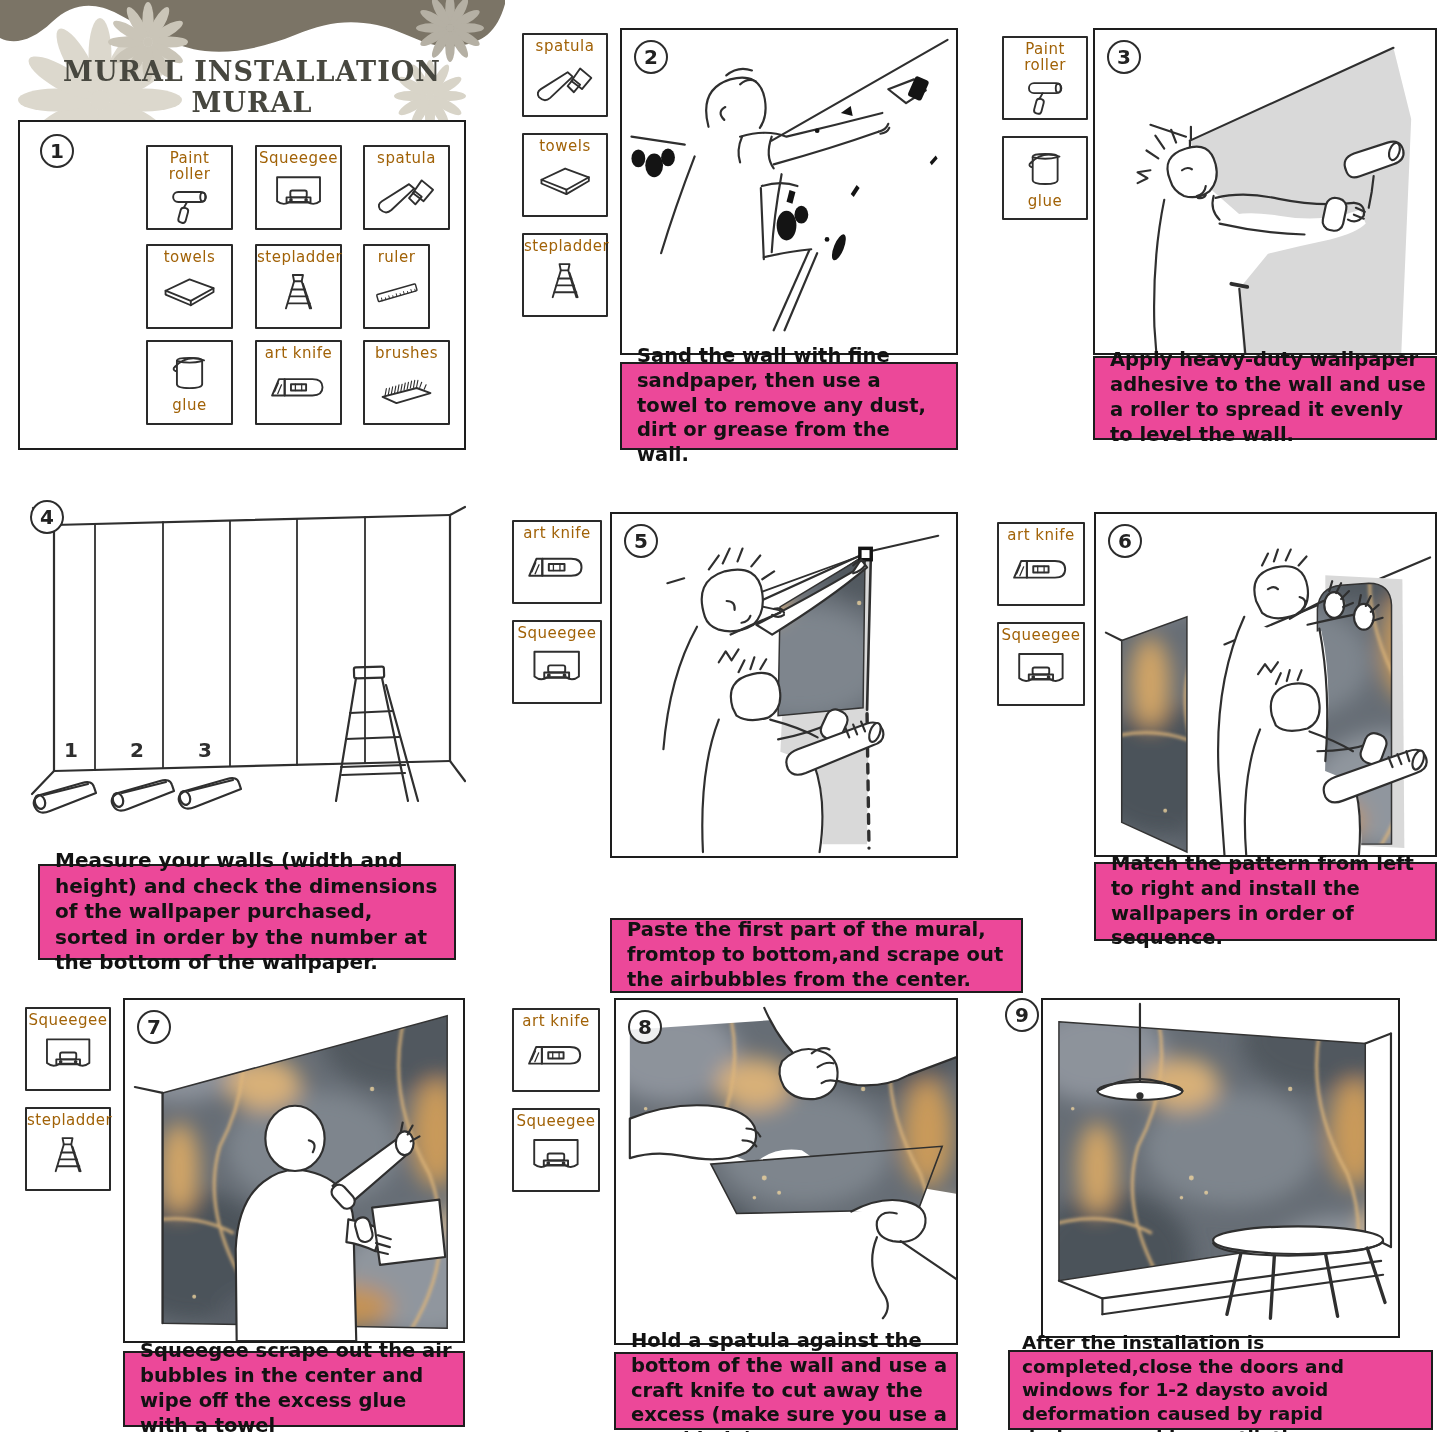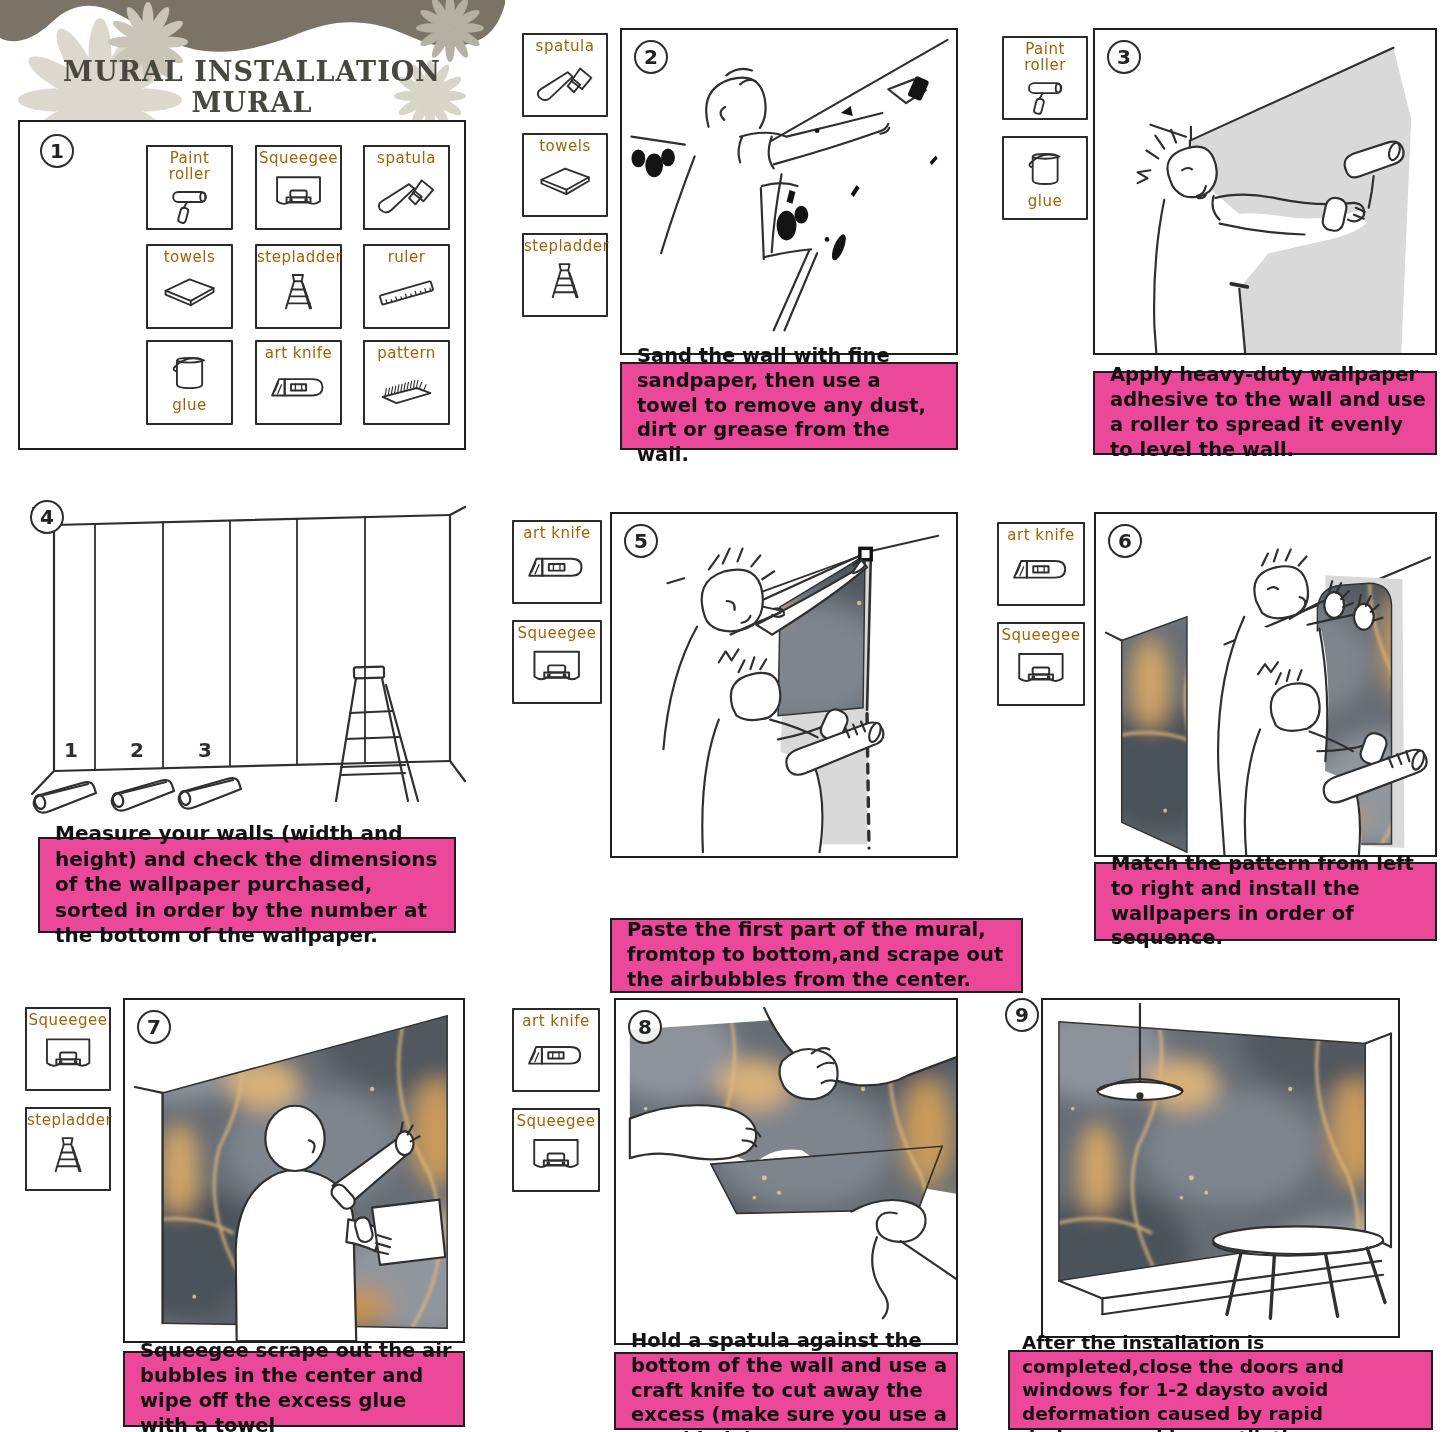--- a/index.html
+++ b/index.html
@@ -189,21 +189,21 @@
             <path d="M41 5 H57 L55 15 H43 Z"></path>
             <path d="M43 15 L30 58"></path>
             <path d="M55 15 L68 58"></path>
             <path d="M39 28 H60"></path>
             <path d="M36 39 H64"></path>
             <path d="M33 50 H68"></path>
             <path d="M57 19 L70 58"></path>
           </g>
         </svg>
       </div>
-      <div class="tool-box" style="top: 122px; height: 85px; left: 343px; width: 87px;">
+      <div class="tool-box" style="top: 122px; height: 85px; left: 343px; width: 67px;">
         <span class="tool-label">ruler</span>
         <svg viewBox="0 0 100 64" class="tool-icon">
           <g fill="none" stroke="currentColor" stroke-width="3" stroke-linecap="round" stroke-linejoin="round" transform="rotate(-16 50 34)">
             <rect x="8" y="26" width="84" height="15" rx="2"></rect>
             <path d="M16 41 v-6 M24 41 v-4 M32 41 v-6 M40 41 v-4 M48 41 v-6 M56 41 v-4 M64 41 v-6 M72 41 v-4 M80 41 v-6 M88 41 v-4" stroke-width="2"></path>
           </g>
         </svg>
       </div>
       <div class="tool-box label-bottom" style="top: 218px; height: 85px; left: 126px; width: 87px;">
         <svg viewBox="0 0 100 64" class="tool-icon">
@@ -222,21 +222,21 @@
           <g fill="none" stroke="currentColor" stroke-width="3" stroke-linecap="round" stroke-linejoin="round">
             <path d="M28 18 H72 Q88 18 88 31 Q88 44 72 44 H28 Z"></path>
             <path d="M8 44 L19 18 H28 V44 Z"></path>
             <path d="M12 38 L18 24 M17 41 L23 27" stroke-width="2"></path>
             <rect x="38" y="26" width="24" height="10"></rect>
             <path d="M45 26 v10 M55 26 v10" stroke-width="2"></path>
           </g>
         </svg>
       </div>
       <div class="tool-box" style="top: 218px; height: 85px; left: 343px; width: 87px;">
-        <span class="tool-label">pattern</span>
+        <span class="tool-label">brushes</span>
         <svg viewBox="0 0 100 64" class="tool-icon">
           <g fill="none" stroke="currentColor" stroke-width="3" stroke-linecap="round" stroke-linejoin="round">
             <path d="M12 46 L66 32 L88 40 L34 56 Z"></path>
             <path d="M16 44 l2 -11 M21 43 l2 -11 M26 41 l2 -11 M31 40 l2 -11 M36 38 l2 -11 M41 37 l2 -11 M46 35 l2 -11 M51 34 l2 -11 M56 32 l2 -11 M61 31 l2 -11 M66 30 l2 -10 M71 31 l3 -8 M78 34 l3 -7" stroke-width="1.8"></path>
           </g>
         </svg>
       </div>
     </div>
 </div>
 
@@ -376,21 +376,21 @@
         <path d="M264 180 l9 4 M262 187 l10 4"></path>
       </g>
     </g>
     <g class="ink">
       <path d="M254 142 Q249 130 262 125 L296 114 Q309 110 312 122 Q314 132 302 136 L268 148 Q257 152 254 142 Z" fill="#fff"></path>
       <ellipse cx="303" cy="123" rx="5" ry="9" transform="rotate(18 303 123)" fill="#fff"></ellipse>
       <path d="M282 148 L280 164 L277 180"></path>
     </g>
   </svg>
 </div>
-<div class="caption" style="left:1093px;top:371px;width:344px;height:84px">Apply heavy-duty wallpaper adhesive to the wall and use a roller to spread it evenly to level the wall.</div>
+<div class="caption" style="left:1093px;top:356px;width:344px;height:84px">Apply heavy-duty wallpaper adhesive to the wall and use a roller to spread it evenly to level the wall.</div>
 
 <div class="num" style="left:30px;top:500px">4</div>
 <div class="abs" style="left:20px;top:505px;width:446px;height:325px">
   <svg viewBox="0 0 446 325" width="446" height="325">
     <g class="ink">
       <path d="M34 20 L430 10"></path>
         <path d="M34 20 L13 3"></path>
         <path d="M430 10 L445 2"></path>
       <path d="M34 20 L34 266"></path>
         <path d="M430 10 L430 256"></path>
@@ -428,21 +428,21 @@
       <path d="M336 173 L316 296"></path>
         <path d="M362 173 L388 296"></path>
       <path d="M330 208 L373 206"></path>
         <path d="M326 234 L379 232"></path>
         <path d="M321 262 L385 260"></path>
       <path d="M366 180 L398 296"></path>
         <path d="M322 270 L385 268"></path>
     </g>
   </svg>
 </div>
-<div class="caption" style="left:38px;top:837px;width:418px;height:96px;font-size:20px">Measure your walls (width and height) and check the dimensions of the wallpaper purchased, sorted in order by the number at the bottom of the wallpaper.</div>
+<div class="caption" style="left:38px;top:864px;width:418px;height:96px;font-size:20px">Measure your walls (width and height) and check the dimensions of the wallpaper purchased, sorted in order by the number at the bottom of the wallpaper.</div>
 
 <div class="tools" style="left:512px;top:520px;width:90px">
     <div class="tool-box" style="top: 0px; height: 84px;">
       <span class="tool-label">art knife</span>
       <svg viewBox="0 0 100 64" class="tool-icon">
         <g fill="none" stroke="currentColor" stroke-width="3" stroke-linecap="round" stroke-linejoin="round">
           <path d="M28 18 H72 Q88 18 88 31 Q88 44 72 44 H28 Z"></path>
           <path d="M8 44 L19 18 H28 V44 Z"></path>
           <path d="M12 38 L18 24 M17 41 L23 27" stroke-width="2"></path>
           <rect x="38" y="26" width="24" height="10"></rect>

